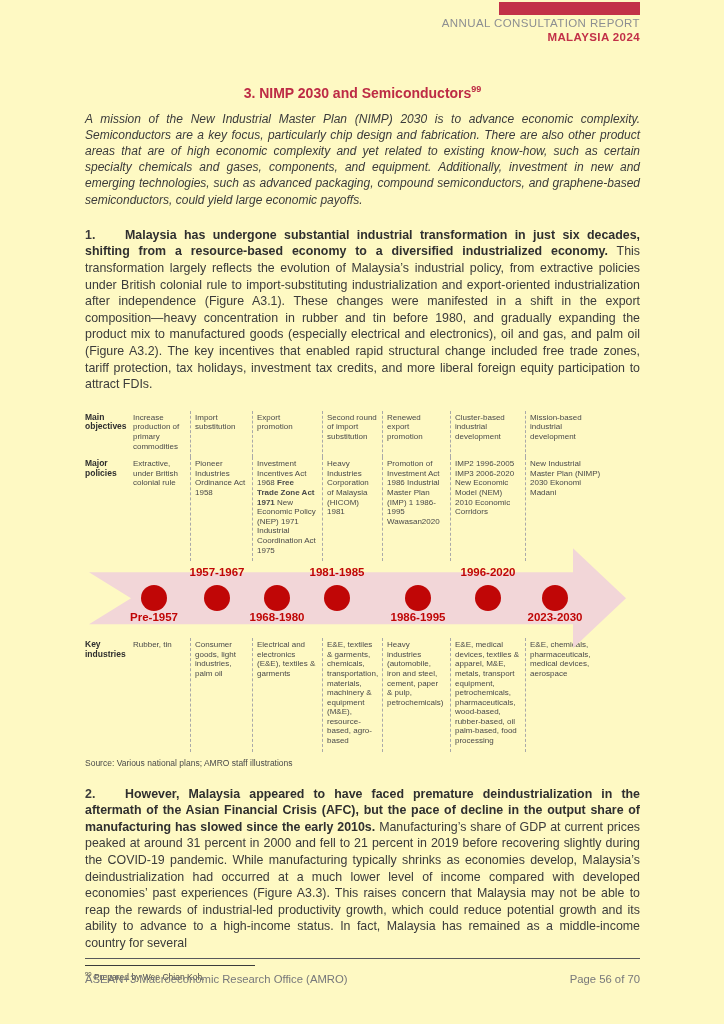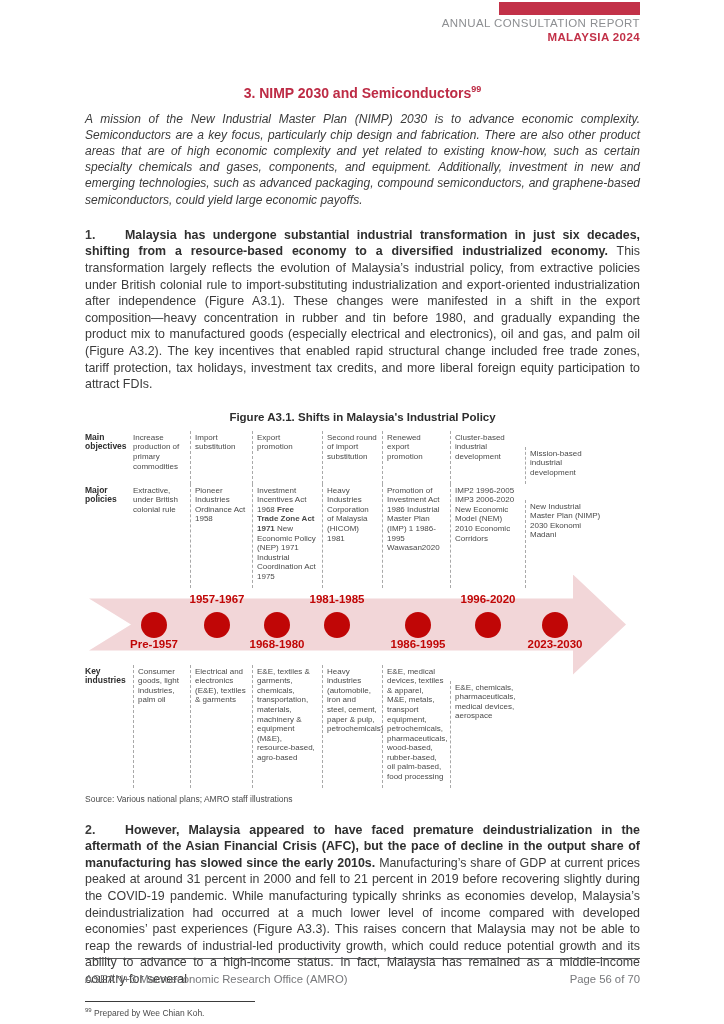--- a/index.html
+++ b/index.html
@@ -1,16 +1,16 @@
 <!DOCTYPE html>
 <html><head>
 <meta charset="utf-8">
 <style>
   html,body{margin:0;padding:0;background:#e8e8e8;}
-  .page{position:relative;width:724px;height:1024px;background:#ffffff;margin:0 auto;
+  .page{position:relative;width:724px;height:1024px;background:#fef9c3;margin:0 auto;
         font-family:"Liberation Sans",sans-serif;color:#3b3b3b;overflow:hidden;}
 
   
   .header-bar{position:absolute;top:2px;left:499px;width:141px;height:13px;background:#C23148;}
   .header-text{position:absolute;top:17px;right:84px;text-align:right;}
   .header-line1{color:#8d8f92;font-size:11.5px;letter-spacing:.4px;}
   .header-line2{color:#C23148;font-size:11.5px;font-weight:bold;letter-spacing:.4px;margin-top:2px;}
 
   
   .content{position:absolute;left:85px;top:84px;width:555px;}
@@ -26,21 +26,21 @@
   .para-2{margin-top:18px;}
 
   
   .figure{margin-top:18px;}
   .fig-title{text-align:center;font-weight:bold;font-size:11.5px;color:#2e2e2e;margin-bottom:8px;}
   .fig-grid{display:grid;grid-template-columns:48px 57px 62px 70px 60px 68px 75px 1fr;
             font-size:8px;line-height:9.6px;color:#4a4a4a;}
   .fg-cell{padding:2px 5px 6px 0;}
   .fg-cell.sep{border-left:1px dashed #a9a9a9;padding-left:4px;}
   .fg-label{font-weight:bold;font-size:8.5px;color:#2e2e2e;}
-  .fg-cell.c7{max-width:76px;margin-top:16px;}
+  .fg-cell.c7{max-width:76px;}
   .bold-line{font-weight:bold;}
 
   .timeline{position:relative;height:74px;}
   .tl-arrow{position:absolute;left:4px;top:-13px;width:537px;height:100px;background:#F2D6D8;
             clip-path:polygon(0 24px,484px 24px,484px 0,537px 50px,484px 100px,484px 76px,0 76px,42px 50px);}
   .tl-dot{position:absolute;top:24px;width:26px;height:26px;border-radius:50%;background:#C00606;}
   .tl-period{position:absolute;width:84px;text-align:center;font-weight:bold;font-size:11.5px;color:#C00606;}
   .tl-period.above{top:5px;}
   .tl-period.below{top:50px;}
 
@@ -71,21 +71,20 @@
 
   <div class="content">
 
     <h2 class="section-heading"><span>3. NIMP 2030 and Semiconductors</span><sup>99</sup></h2>
 
     <p class="abstract">A mission of the New Industrial Master Plan (NIMP) 2030 is to advance economic complexity. Semiconductors are a key focus, particularly chip design and fabrication. There are also other product areas that are of high economic complexity and yet related to existing know-how, such as certain specialty chemicals and gases, components, and equipment. Additionally, investment in new and emerging technologies, such as advanced packaging, compound semiconductors, and graphene-based semiconductors, could yield large economic payoffs.</p>
 
     <p class="para"><span class="pnum">1.</span><b>Malaysia has undergone substantial industrial transformation in just six decades, shifting from a resource-based economy to a diversified industrialized economy.</b> <span>This transformation largely reflects the evolution of Malaysia’s industrial policy, from extractive policies under British colonial rule to import-substituting industrialization and export-oriented industrialization after independence (Figure A3.1). These changes were manifested in a shift in the export composition—heavy concentration in rubber and tin before 1980, and gradually expanding the product mix to manufactured goods (especially electrical and electronics), oil and gas, and palm oil (Figure A3.2). The key incentives that enabled rapid structural change included free trade zones, tariff protection, tax holidays, investment tax credits, and more liberal foreign equity participation to attract FDIs.</span></p>
 
     <div class="figure">
-      <div class="fig-title">Figure A3.1. Shifts in Malaysia's Industrial Policy</div>
 
       <div class="fig-grid">
 
         <div class="fg-cell fg-label">Main objectives</div>
         <div class="fg-cell">Increase production of primary commodities</div>
         <div class="fg-cell sep">Import substitution</div>
         <div class="fg-cell sep">Export promotion</div>
         <div class="fg-cell sep">Second round of import substitution</div>
         <div class="fg-cell sep">Renewed export promotion</div>
         <div class="fg-cell sep">Cluster-based industrial development</div>
@@ -114,20 +113,21 @@
         <div class="tl-period above" style="left:90px">1957-1967</div>
         <div class="tl-period below" style="left:150px">1968-1980</div>
         <div class="tl-period above" style="left:210px">1981-1985</div>
         <div class="tl-period below" style="left:291px">1986-1995</div>
         <div class="tl-period above" style="left:361px">1996-2020</div>
         <div class="tl-period below" style="left:428px">2023-2030</div>
       </div>
 
       <div class="fig-grid industries">
         <div class="fg-cell fg-label">Key industries</div>
+        <div class="fg-cell">Rubber, tin</div>
         <div class="fg-cell sep">Consumer goods, light industries, palm oil</div>
         <div class="fg-cell sep">Electrical and electronics (E&amp;E), textiles &amp; garments</div>
         <div class="fg-cell sep">E&amp;E, textiles &amp; garments, chemicals, transportation, materials, machinery &amp; equipment (M&amp;E), resource-based, agro-based</div>
         <div class="fg-cell sep">Heavy industries (automobile, iron and steel, cement, paper &amp; pulp, petrochemicals)</div>
         <div class="fg-cell sep">E&amp;E, medical devices, textiles &amp; apparel, M&amp;E, metals, transport equipment, petrochemicals, pharmaceuticals, wood-based, rubber-based, oil palm-based, food processing</div>
         <div class="fg-cell sep c7">E&amp;E, chemicals, pharmaceuticals, medical devices, aerospace</div>
       </div>
 
       <div class="fig-source">Source: Various national plans; AMRO staff illustrations</div>
     </div>

